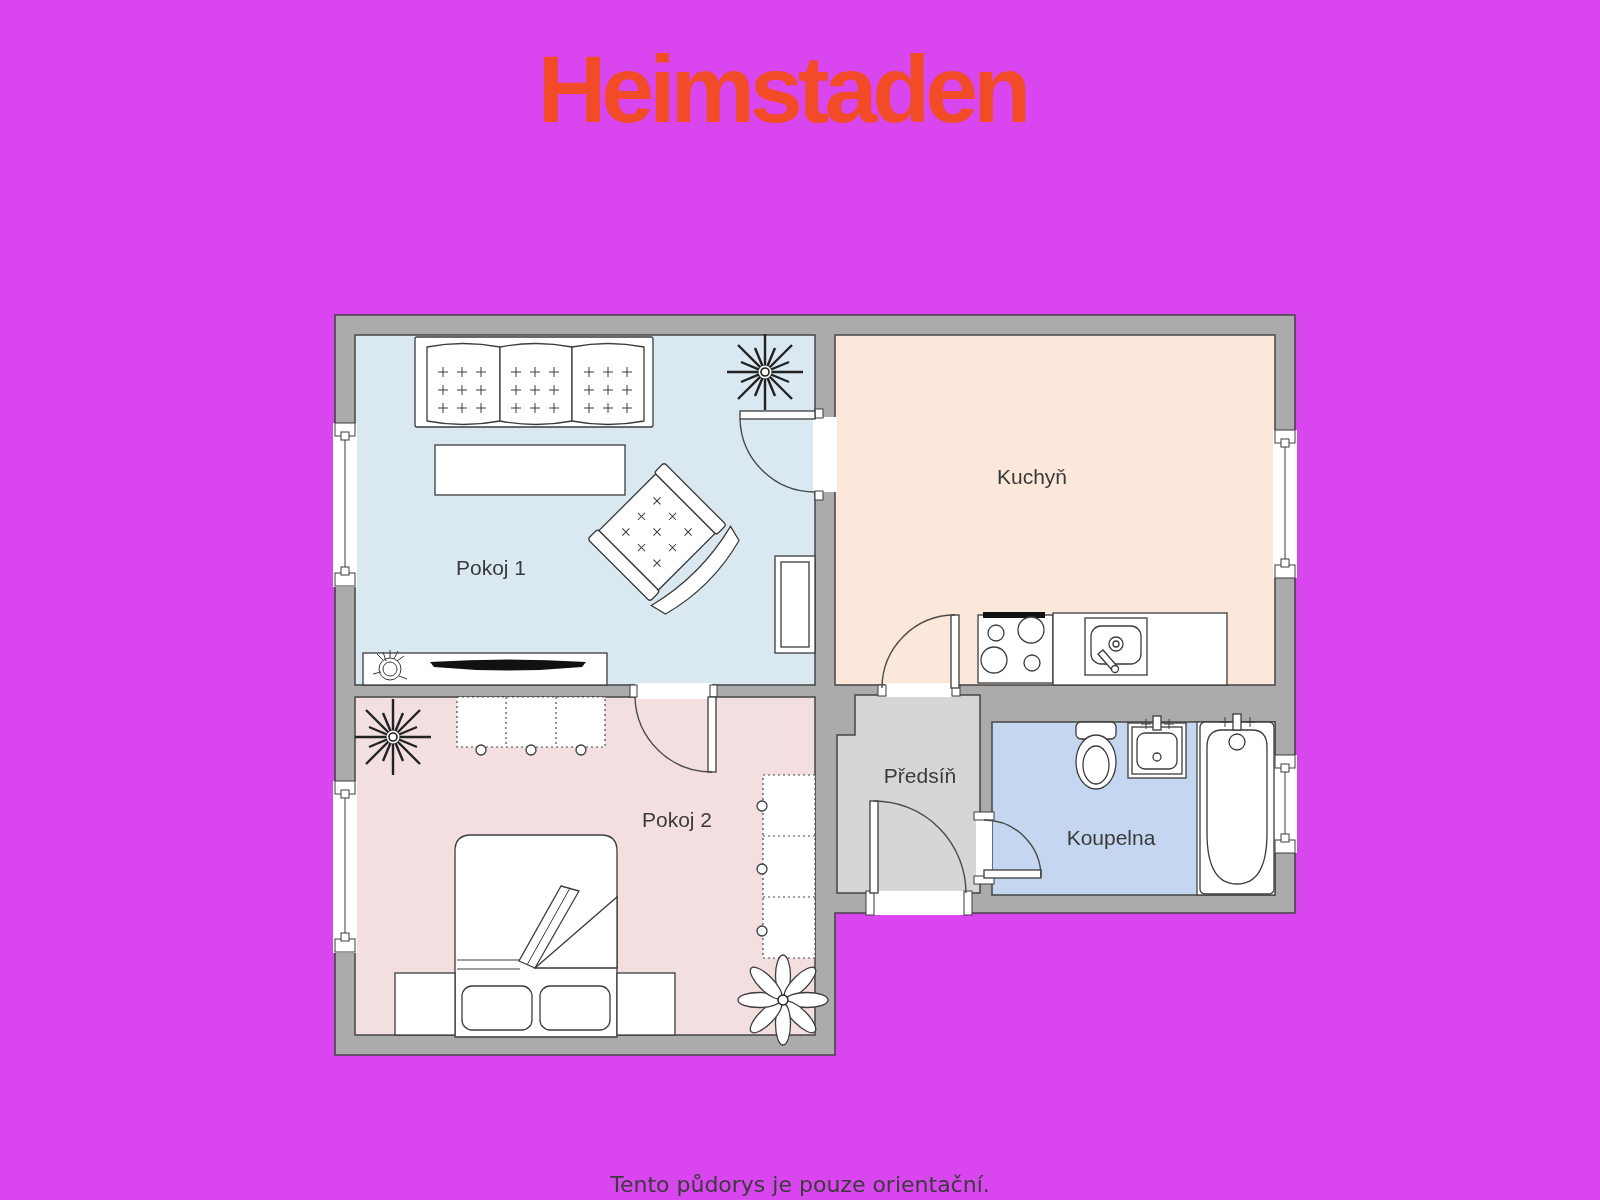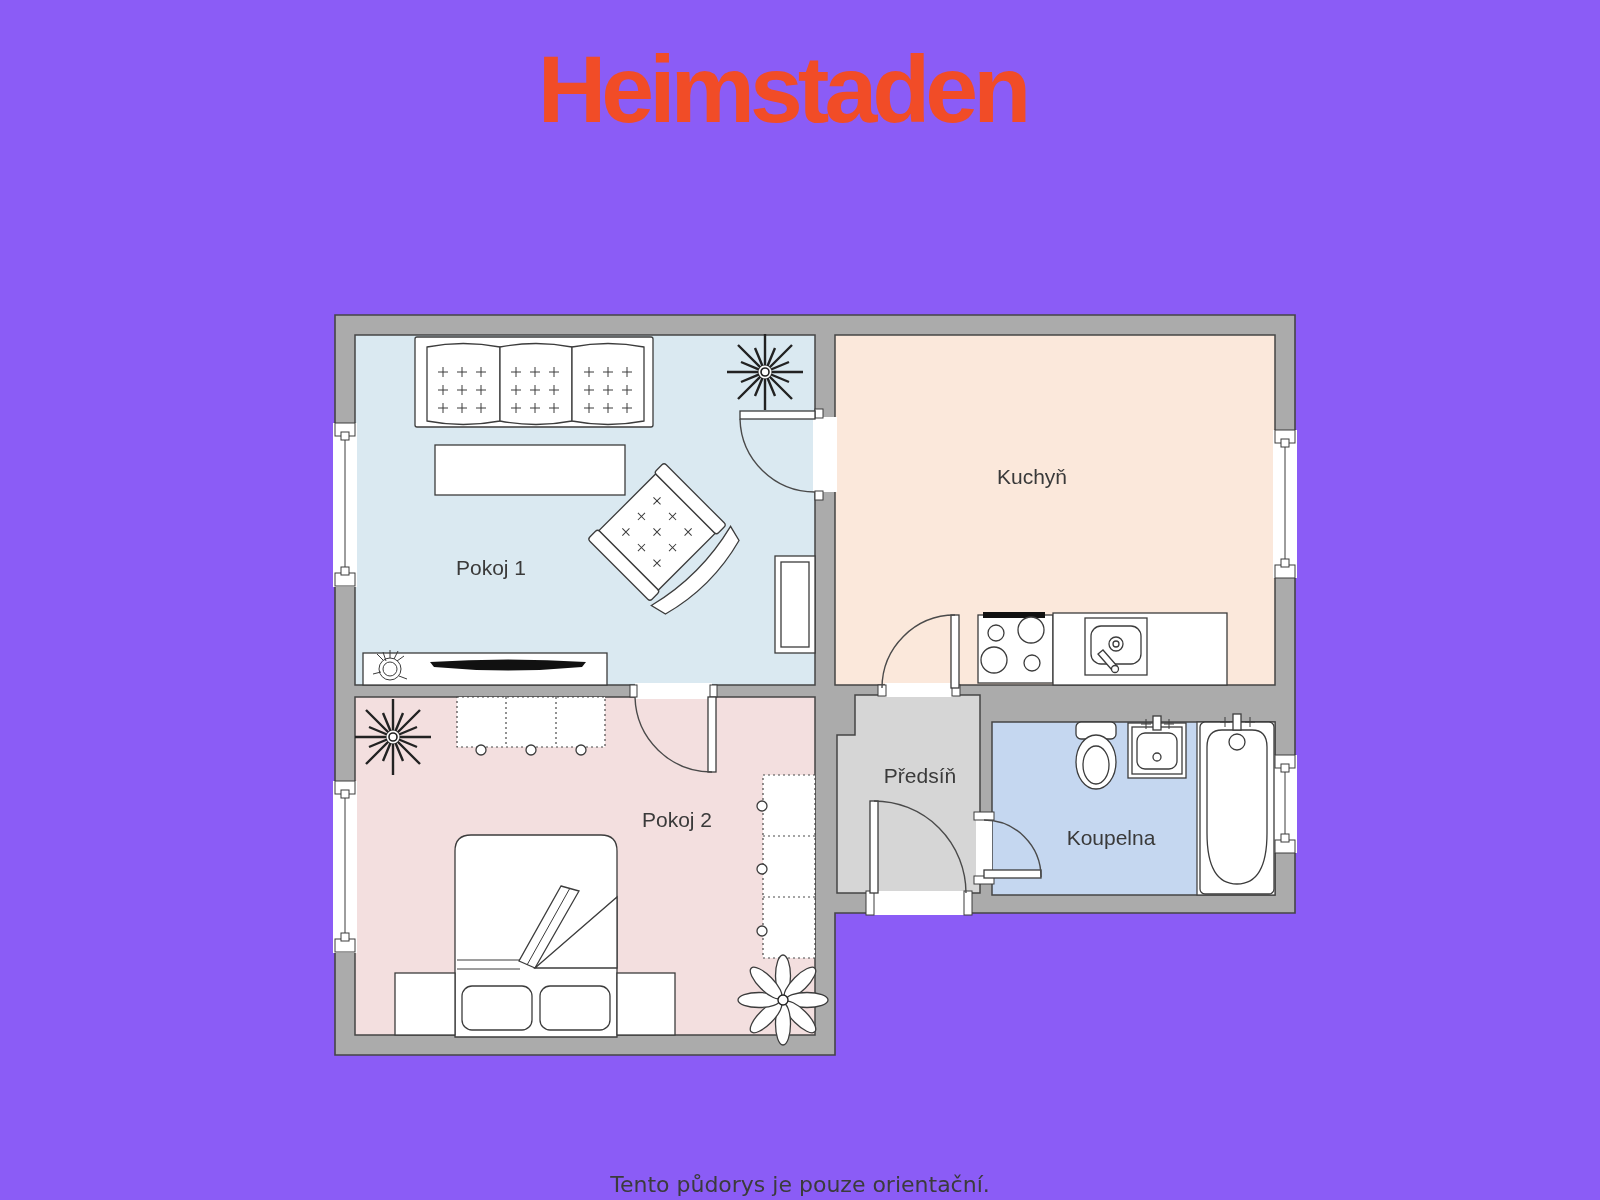--- a/index.html
+++ b/index.html
@@ -1,16 +1,16 @@
 <!DOCTYPE html>
 <html><head>
 <meta charset="utf-8">
 <style>
   html,body{margin:0;padding:0;background:#fff;}
-  .page{position:relative;width:1600px;height:1200px;background:#8b5cf6;overflow:hidden;
+  .page{position:relative;width:1600px;height:1200px;background:#d946ef;overflow:hidden;
         font-family:"Liberation Sans",sans-serif;}
   svg{position:absolute;left:0;top:0;}
   .logo-text{font-family:"Liberation Sans",sans-serif;font-weight:bold;font-size:95px;letter-spacing:-5px;}
   .room-label{font-family:"Liberation Sans",sans-serif;font-size:21px;}
   .footer-text{font-family:"DejaVu Sans",sans-serif;font-size:22px;}
   .w{fill:#ffffff;stroke:#3c3c3c;stroke-width:1.3;}
   .nf{fill:none;stroke:#3c3c3c;stroke-width:1.3;}
   .thin{fill:none;stroke:#3c3c3c;stroke-width:1;}
   .dash{fill:#ffffff;stroke:#4a4a4a;stroke-width:1.2;stroke-dasharray:2 3;}
   .dashl{fill:none;stroke:#4a4a4a;stroke-width:1.2;stroke-dasharray:2 3;}

